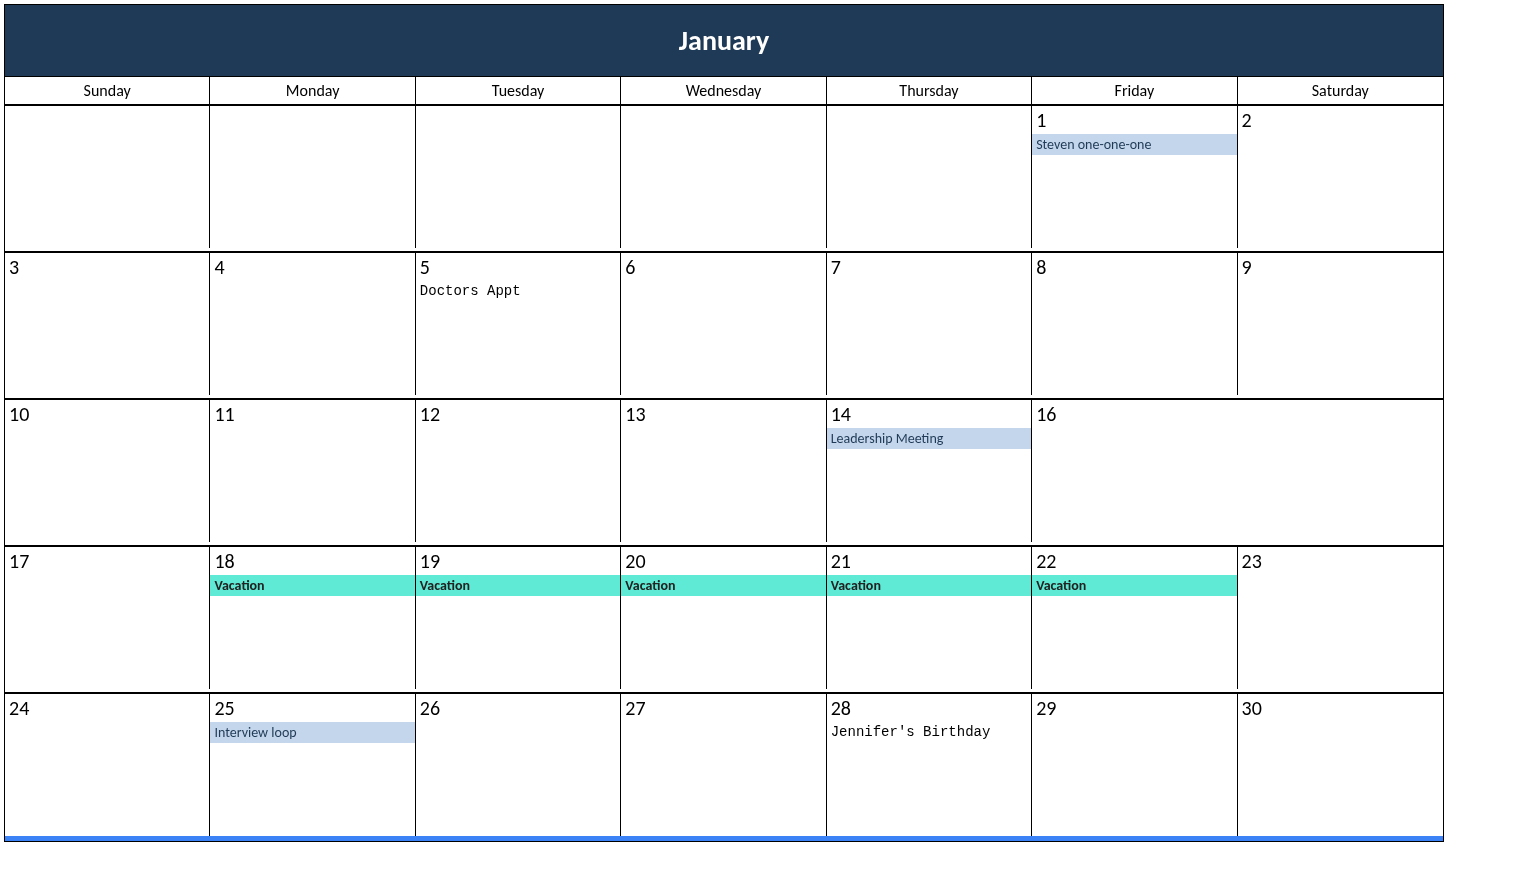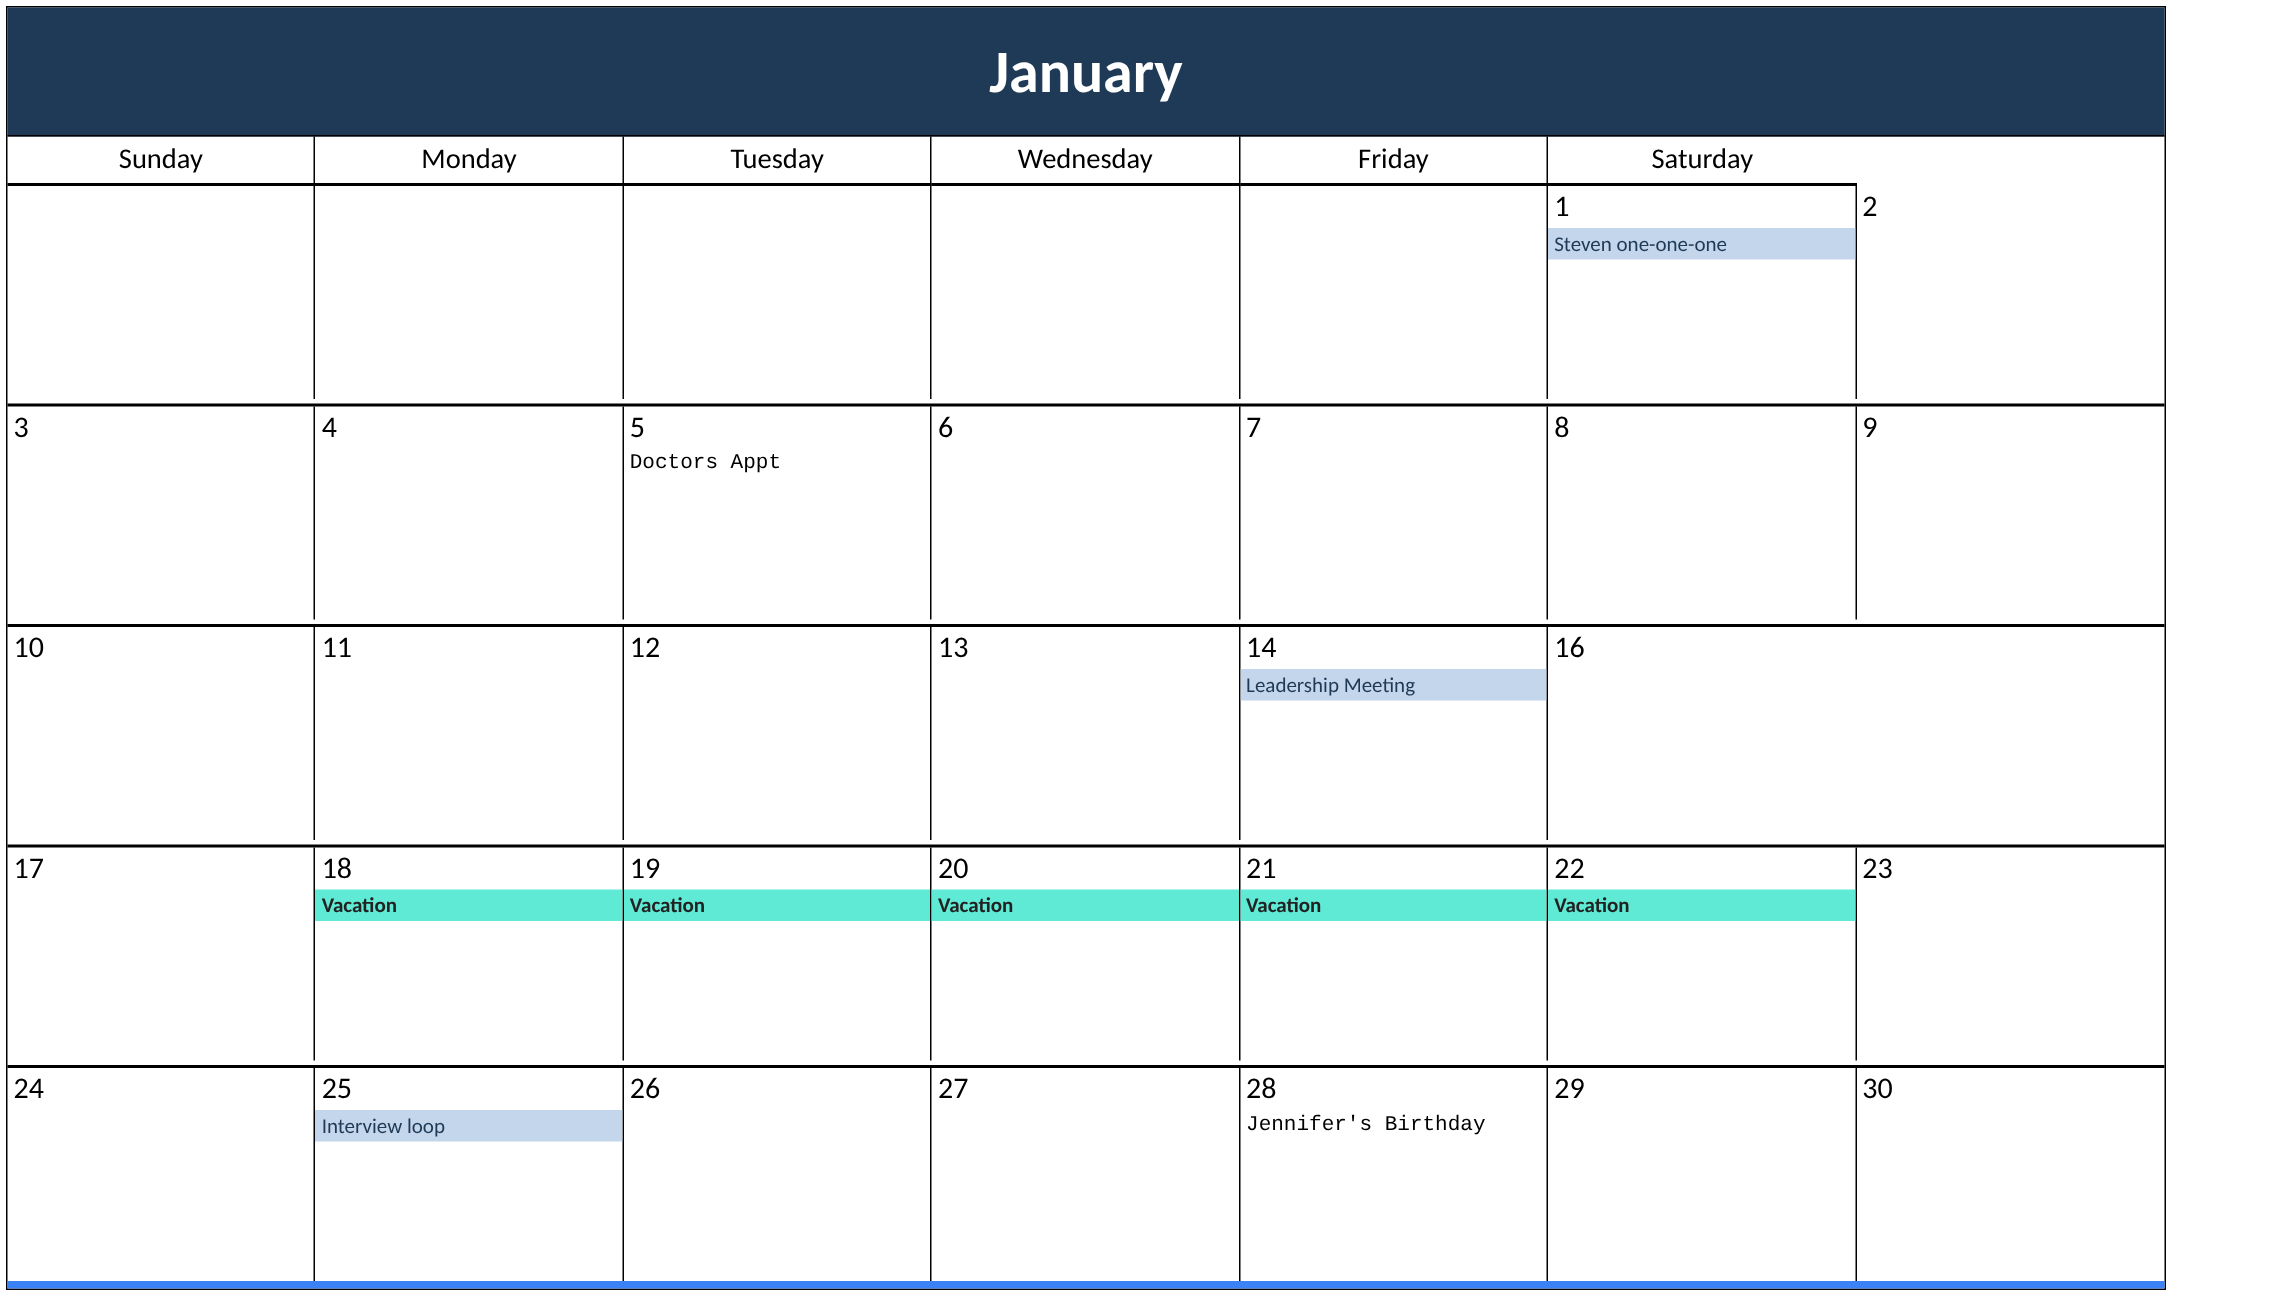--- a/index.html
+++ b/index.html
@@ -12,33 +12,33 @@
       background: #fff;
       padding: 4px;
     }
     .calendar {
       width: 1440px;
       border: 1px solid #000;
     }
     .month-header {
       background: #1f3a56;
       color: #fff;
-      font-size: 40px;
+      font-size: 28px;
       font-weight: bold;
       text-align: center;
       padding: 18px 0;
       border-bottom: 1px solid #000;
     }
     .day-headers {
       display: grid;
       grid-template-columns: repeat(7, 1fr);
     }
     .day-header {
       text-align: center;
-      font-size: 19px;
+      font-size: 16px;
       padding: 4px 0;
       border-right: 1px solid #000;
       border-bottom: 2px solid #000;
     }
     .day-header:last-child {
       border-right: none;
     }
     .weeks {
       display: grid;
       grid-template-rows: repeat(5, 1fr);
@@ -89,20 +89,21 @@
 </head>
 <body>
 
 <div class="calendar">
   <div class="month-header">January</div>
   <div class="day-headers">
     <div class="day-header">Sunday</div>
     <div class="day-header">Monday</div>
     <div class="day-header">Tuesday</div>
     <div class="day-header">Wednesday</div>
+    <div class="day-header">Thursday</div>
     <div class="day-header">Friday</div>
     <div class="day-header">Saturday</div>
   </div>
   <div class="weeks" id="weeks-container">
       <div class="week">
         <div class="day-cell"></div>
         <div class="day-cell"></div>
         <div class="day-cell"></div>
         <div class="day-cell"></div>
         <div class="day-cell"></div>

